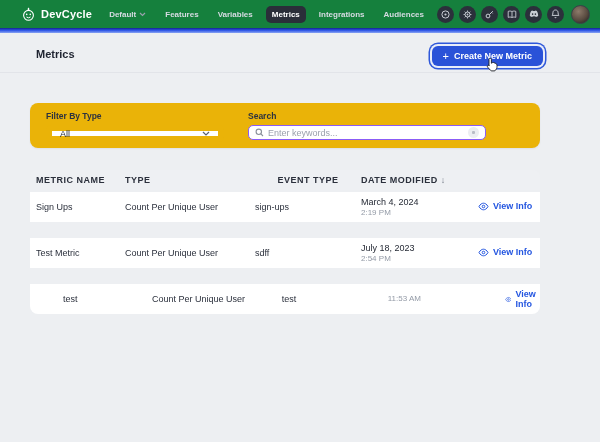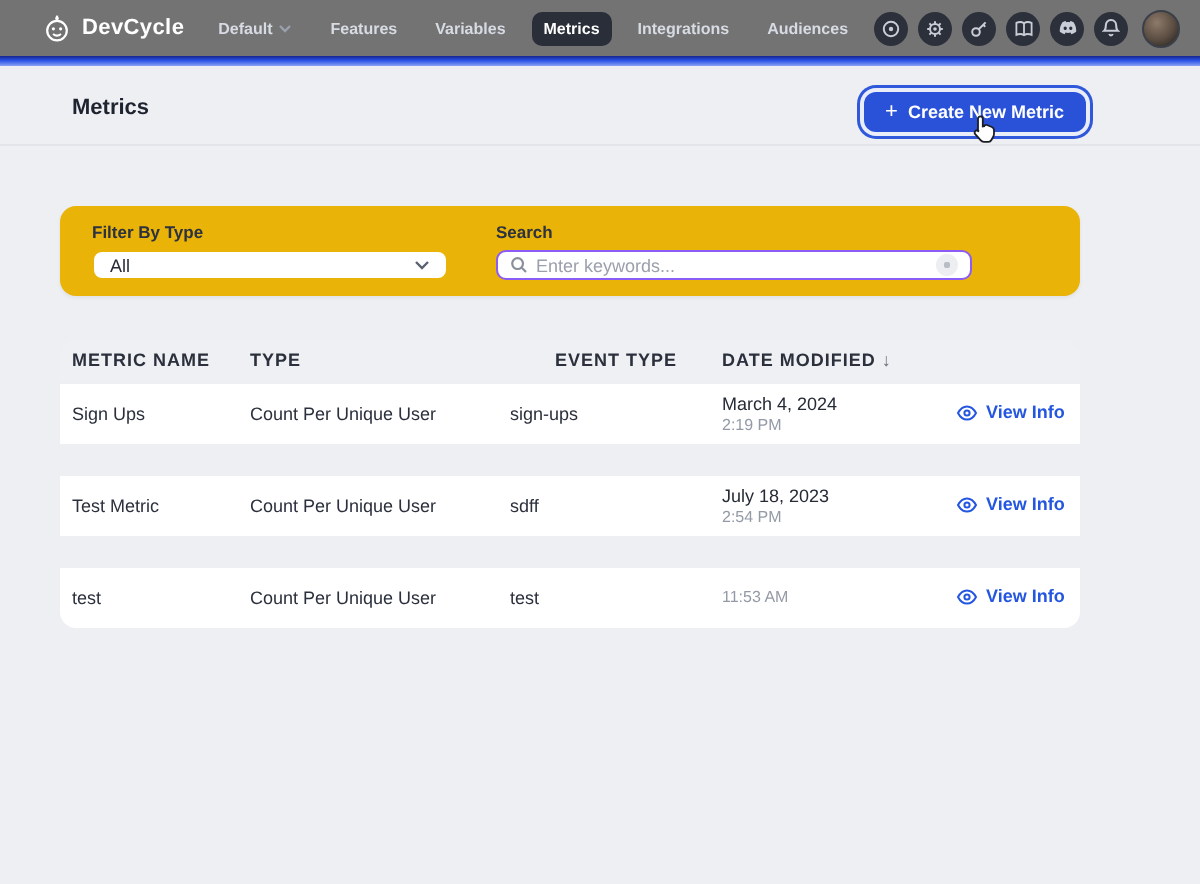--- a/index.html
+++ b/index.html
@@ -1,20 +1,20 @@
 <!DOCTYPE html>
 <html><head>
 <meta charset="utf-8">
 <style>
   * { margin:0; padding:0; box-sizing:border-box; }
   html,body { width:600px; height:442px; overflow:hidden; }
   body { font-family:"Liberation Sans", sans-serif; background:#edeff2; position:relative; }
 
   
-  .topnav { position:absolute; top:0; left:0; right:0; height:28px; background:#737373;
+  .topnav { position:absolute; top:0; left:0; right:0; height:28px; background:#15803d;
             display:flex; align-items:center; padding:0 10px 0 21px; z-index:5; }
   .brand { display:flex; align-items:center; gap:5px; }
   .brand-name { color:#ffffff; font-size:11px; font-weight:700; letter-spacing:.2px; }
   .nav-items { display:flex; align-items:center; gap:7px; margin-left:11px; }
   .nav-item { color:#d7dbe3; font-size:8px; font-weight:600; padding:4px 6px; border-radius:5px;
               display:flex; align-items:center; gap:3px; white-space:nowrap; cursor:default; }
   .nav-item.active { background:#2a2e39; color:#ffffff; }
   .nav-right { margin-left:auto; display:flex; align-items:center; gap:5px; }
   .icon-btn { width:17px; height:17px; border-radius:50%; background:#2b303b;
               display:flex; align-items:center; justify-content:center; }
@@ -35,40 +35,40 @@
                 display:flex; align-items:center; gap:5px; border:none;
                 box-shadow:0 0 0 2px #e9edf9, 0 0 0 3.5px #2f58da; cursor:pointer; }
   .plus-glyph { font-size:11px; line-height:9px; font-weight:400; }
 
   
   .filter-card { position:absolute; left:30px; top:70px; width:510px; height:45px; background:#eab308;
                  border-radius:8px; box-shadow:0 1px 2px rgba(20,24,40,.06);
                  display:flex; padding:8px 16px; gap:24px; }
   .field { display:flex; flex-direction:column; }
   .field-label { font-size:8.5px; font-weight:700; color:#2c3240; margin-bottom:4px; }
-  .select { width:178px; height:17px; border:1px solid #eab308; border-radius:5px; background:#fff;
+  .select { width:178px; height:17px; border:6px solid #eab308; border-radius:5px; background:#fff;
             display:flex; align-items:center; justify-content:space-between; padding:0 8px;
             font-size:9px; color:#262b36; cursor:pointer; }
   .search-box { width:238px; height:17px; border:1px solid #8b5cf6; border-radius:5px; background:#fff;
                 display:flex; align-items:center; padding:0 6px; gap:4px; }
   .search-box input { border:none; outline:none; flex:1; font-family:inherit; font-size:9px;
                       color:#3a4150; background:transparent; min-width:0; }
   .search-box input::placeholder { color:#9aa0ac; }
   .clear-btn { width:11px; height:11px; border-radius:50%; background:#eceef1; flex:none;
                display:flex; align-items:center; justify-content:center; cursor:pointer; }
   .clear-dot { width:3px; height:3px; background:#b9bdc6; border-radius:1px; }
 
   
   .metrics-table { position:absolute; left:30px; top:137px; width:510px; }
   .thead { display:flex; align-items:center; height:20px; background:#eef0f3;
            border-radius:8px 8px 0 0; margin-bottom:2px; }
   .th { font-size:7.5px; font-weight:700; color:#6f7684; letter-spacing:.5px; text-transform:uppercase;
         display:flex; align-items:center; gap:3px; }
   .trow { display:flex; align-items:center; height:30px; background:#ffffff; margin-bottom:16px; }
-  .trow:last-child { border-radius:0 0 8px 8px; margin-bottom:0; }
+  .trow:last-child { border-radius:0 0 8px 8px; margin-bottom:0;padding-left:27px; }
   .cell { font-size:9px; color:#2b303c; }
   .col-name  { width:95px;  padding-left:6px; }
   .col-type  { width:130px; }
   .col-event { width:106px;justify-content:center; }
   .col-date  { width:115px; }
   .col-action{ flex:1; padding-left:2px; }
   .date-main { font-size:9px; color:#262b36; font-weight:400; line-height:11px; }
   .date-sub  { font-size:8px; color:#939aa6; line-height:10px; }
   .view-info { display:inline-flex; align-items:center; gap:4px; color:#2456e0;
                font-size:9px; font-weight:600; cursor:pointer; }

